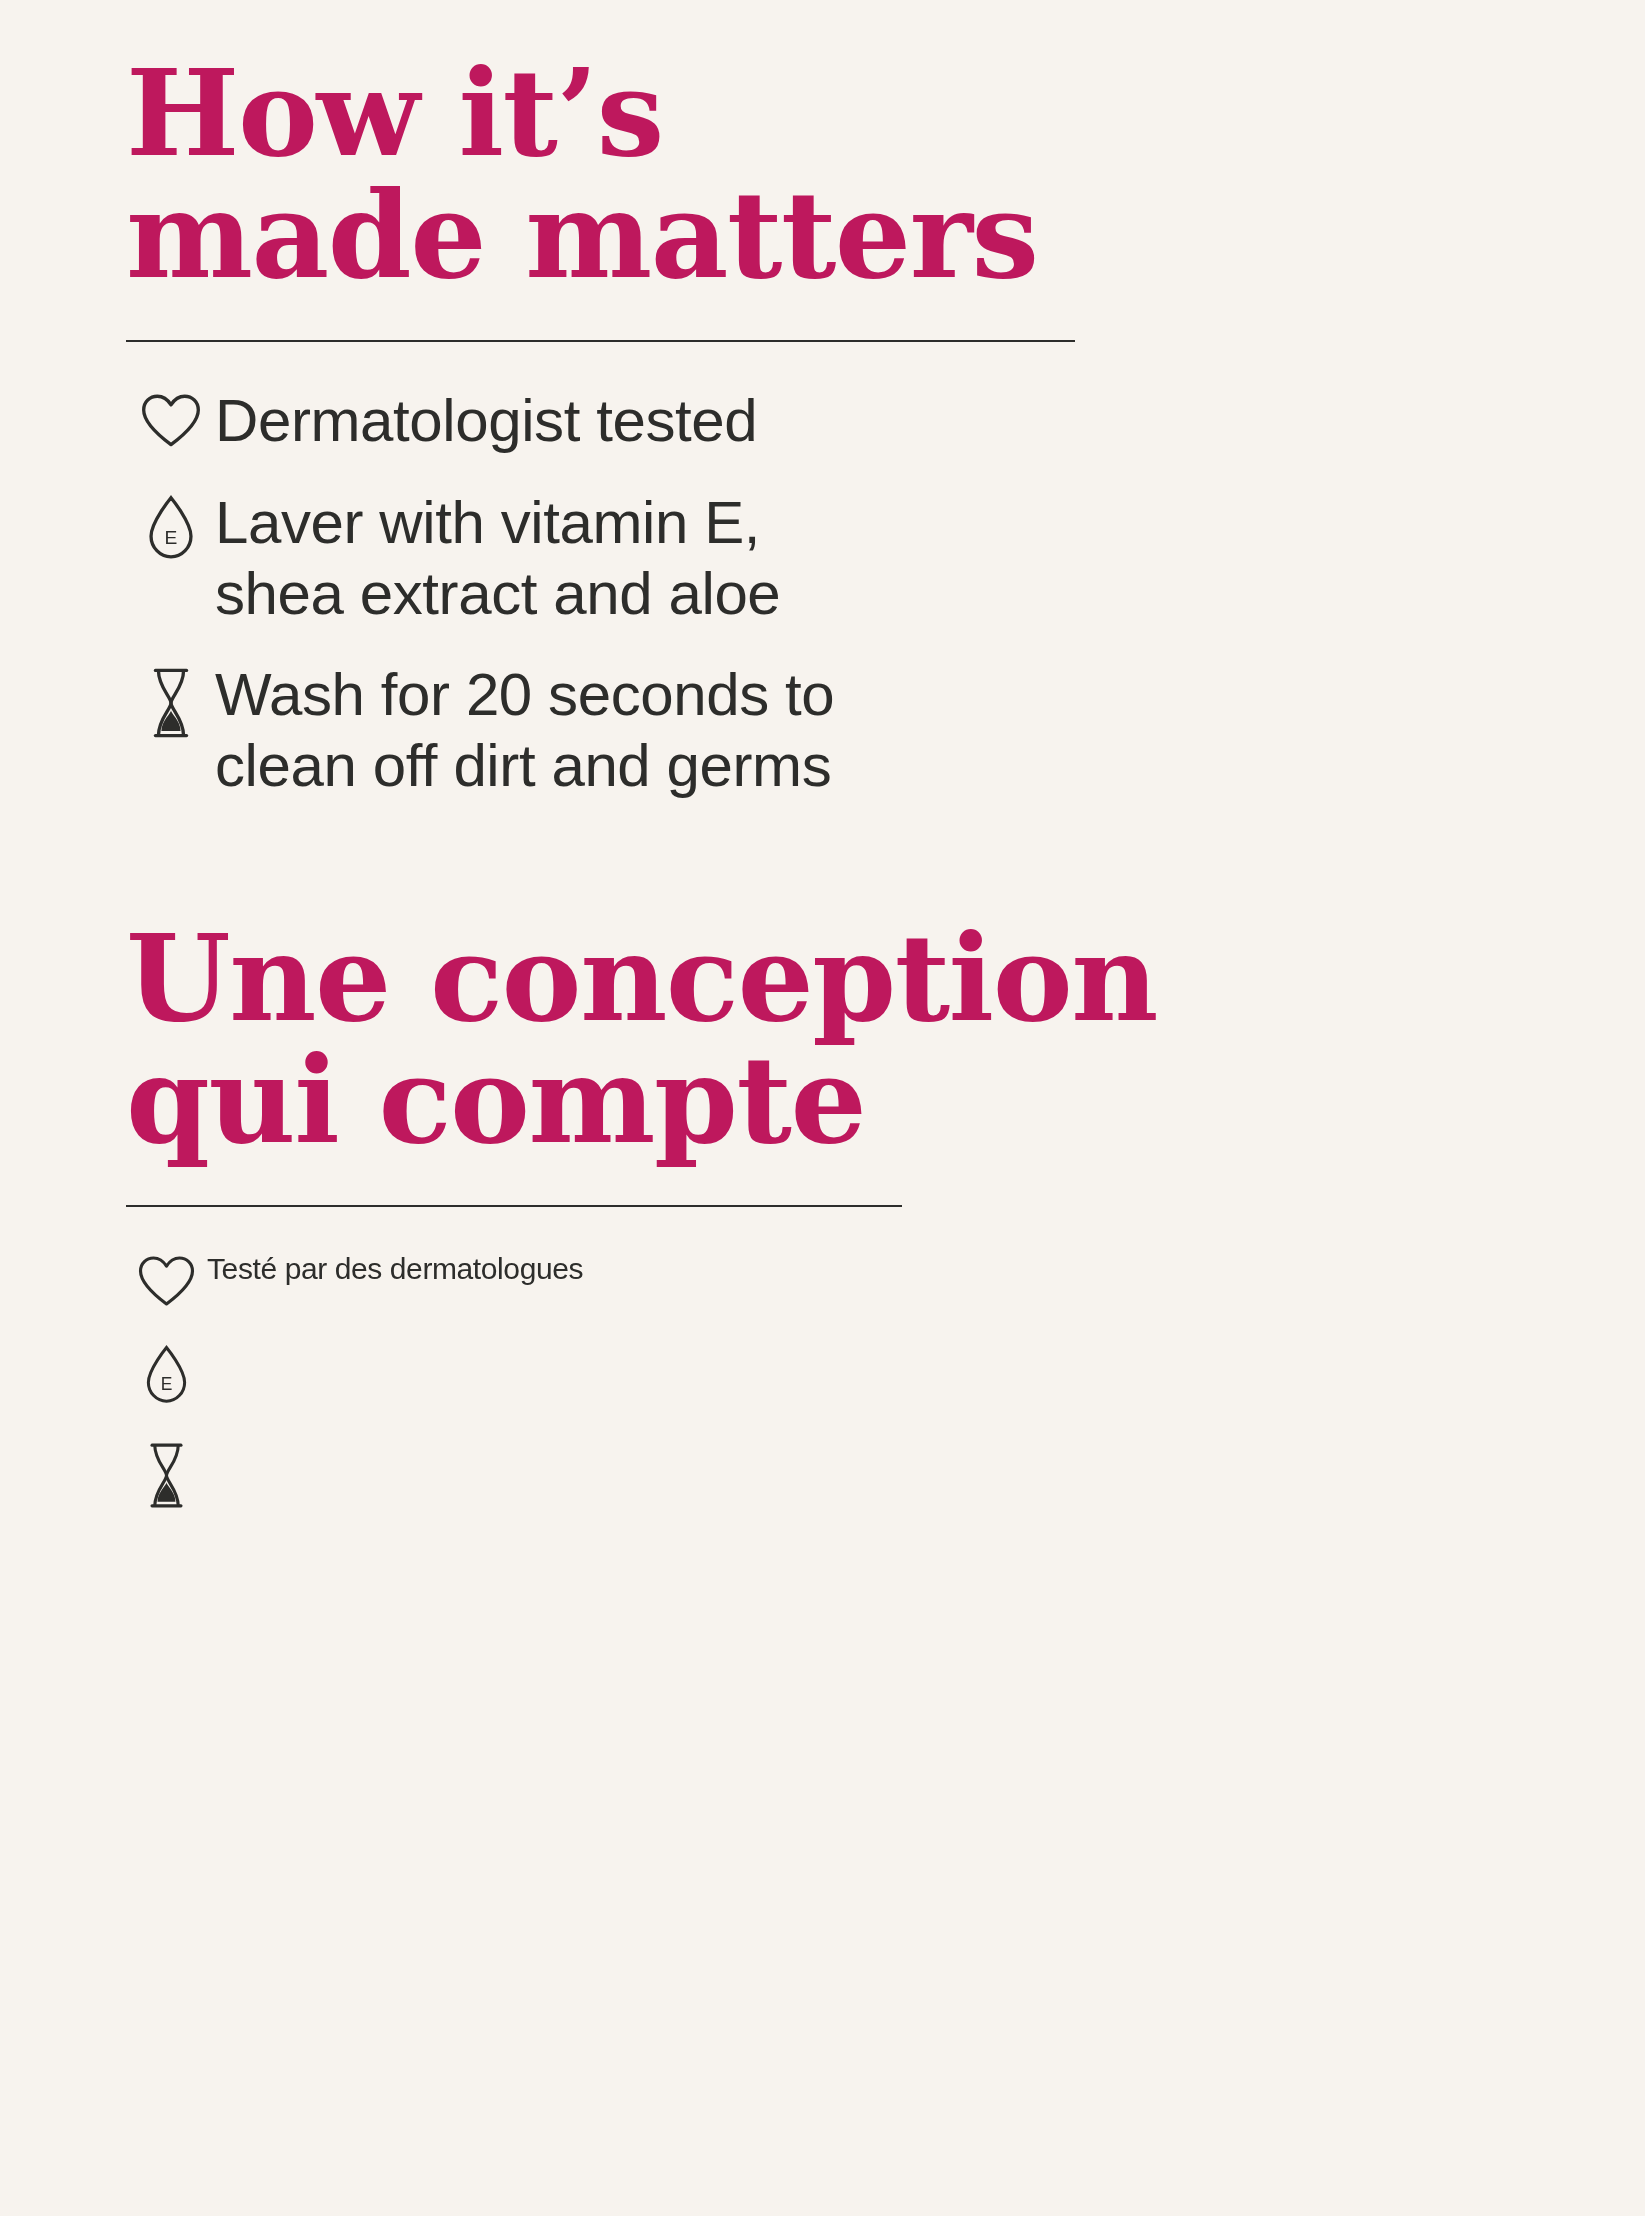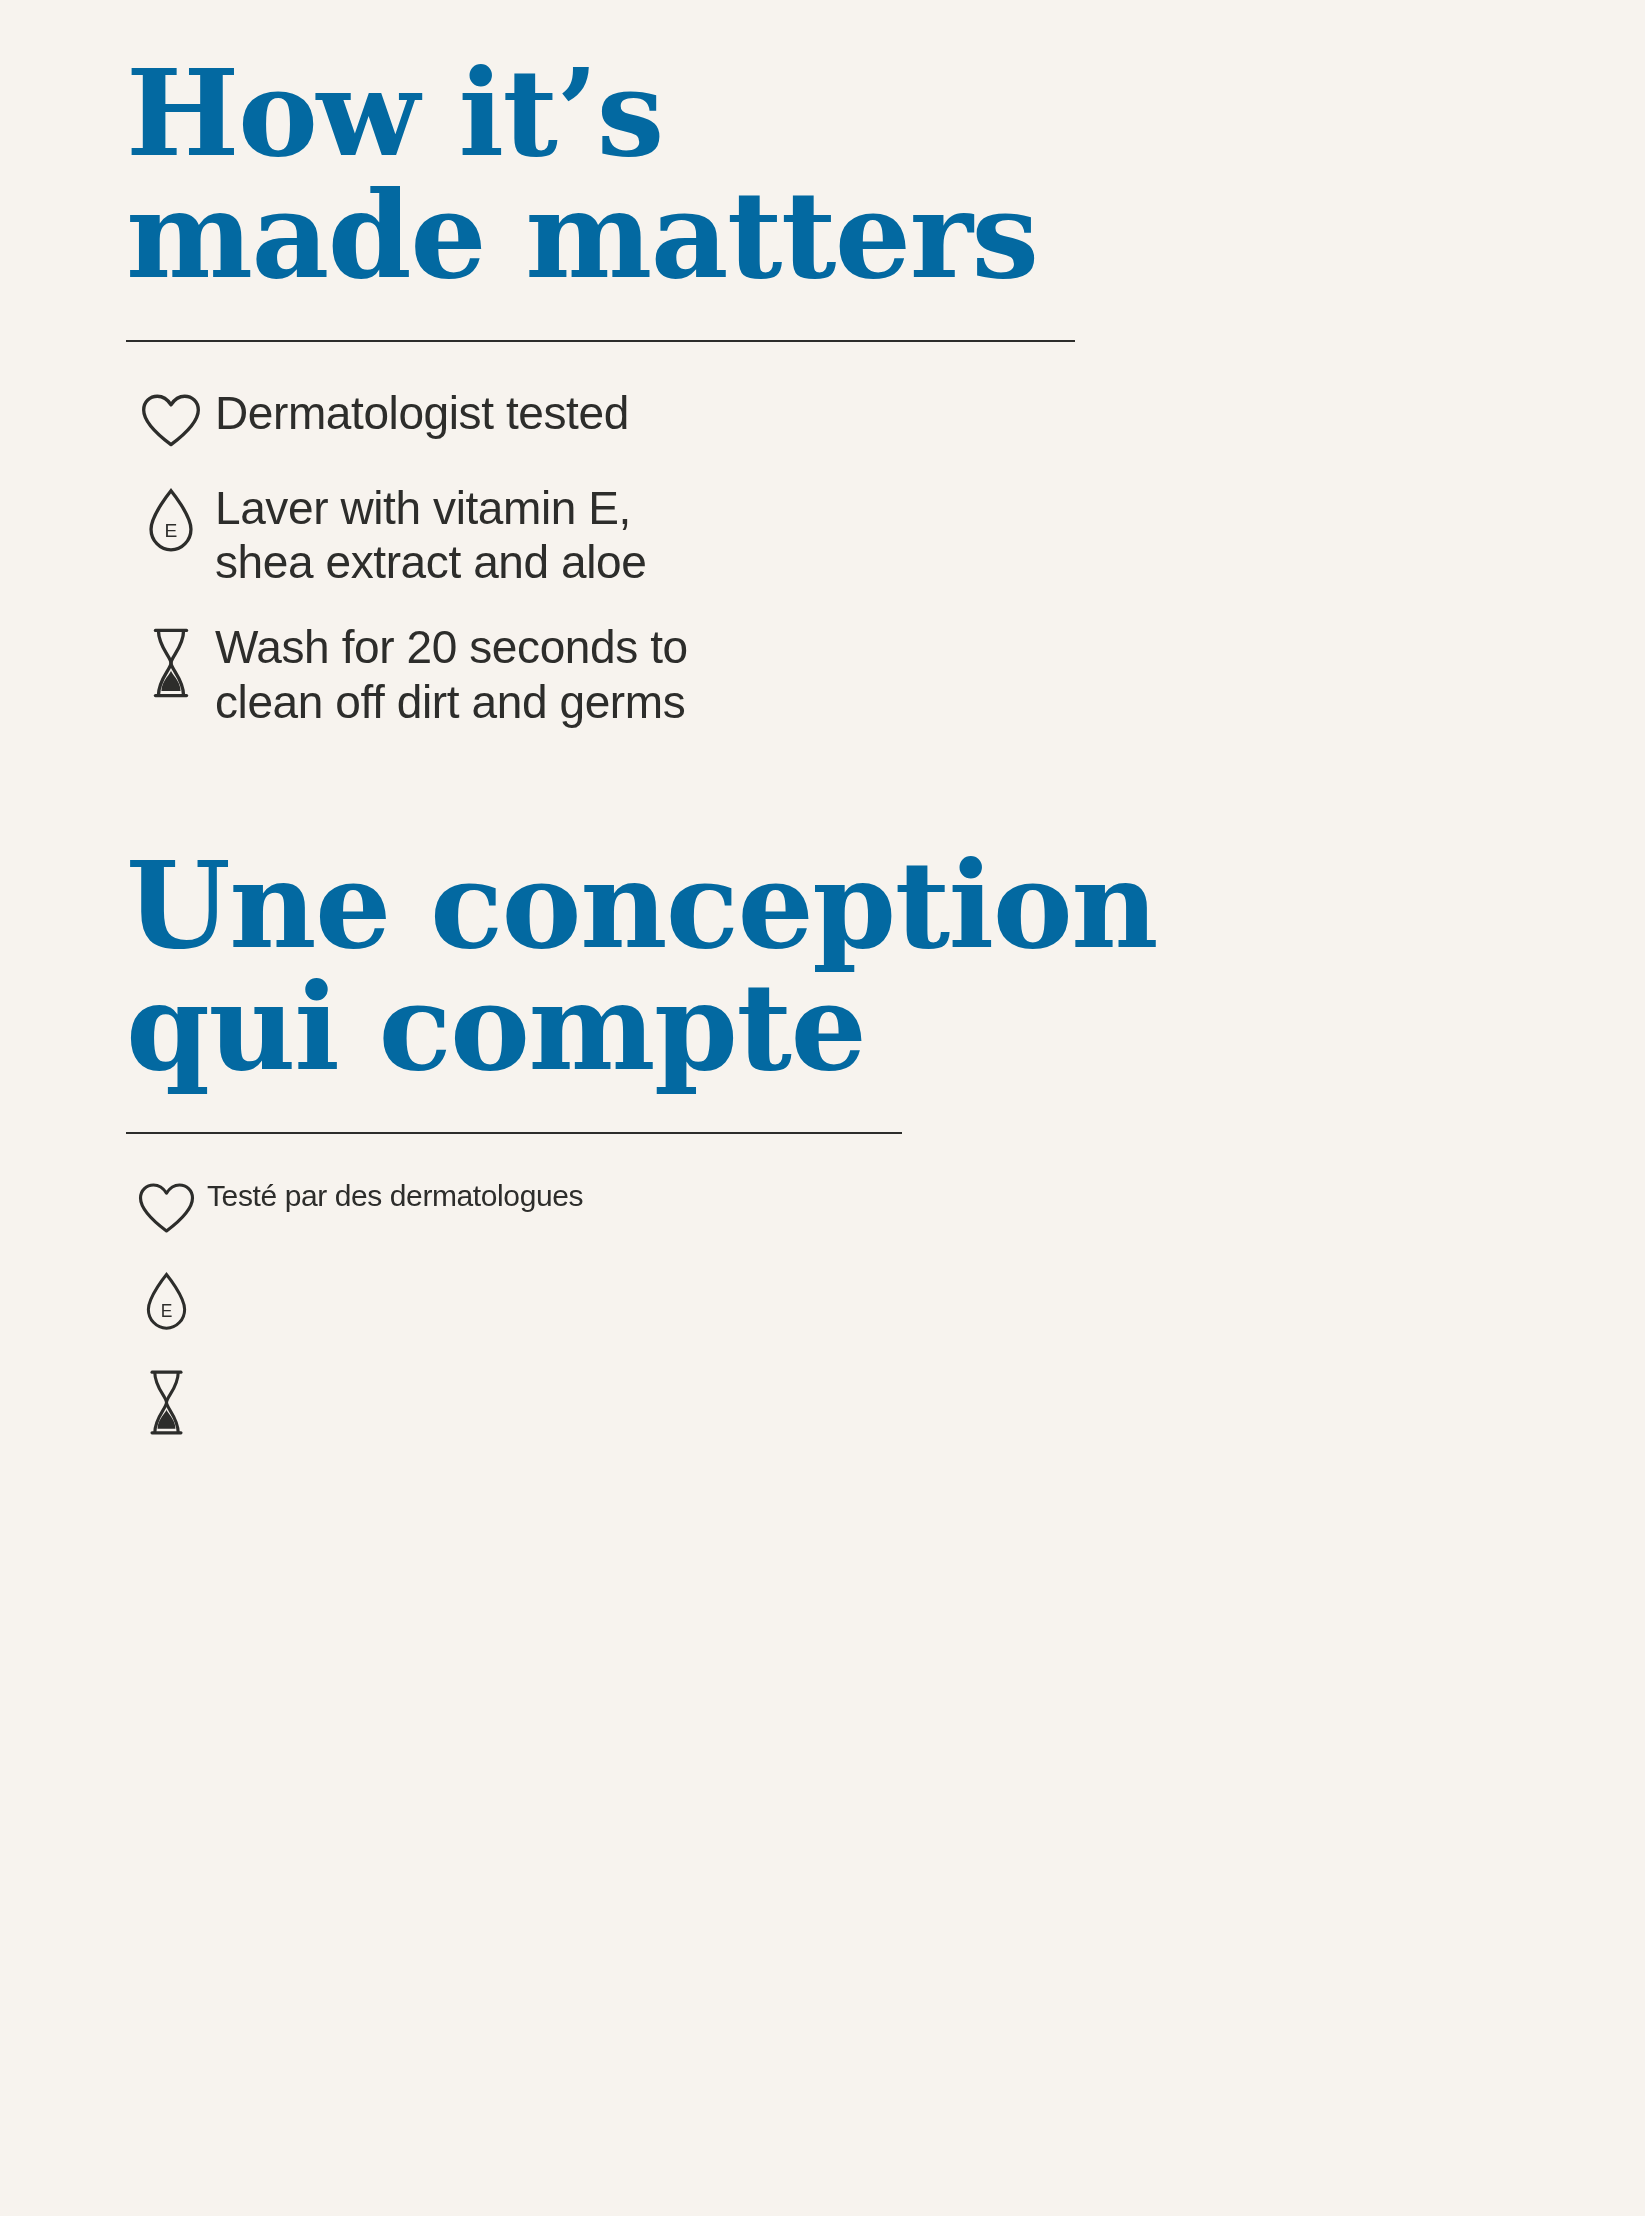--- a/index.html
+++ b/index.html
@@ -27,21 +27,21 @@
   }
   .section.first { padding-top: 52px; }
   .section.second { padding-top: 115px; }
 
   h2.heading {
     font-family: "DejaVu Serif", "Liberation Serif", serif;
     font-weight: 700;
     font-size: 120px;
     line-height: 1.02;
     letter-spacing: -1.5px;
-    color: #0369a1;
+    color: #be185d;
     margin: 0;
     white-space: pre-line;
   }
   .rule {
     height: 2.2px;
     background: #2d2d2b;
     margin-top: 43px;
     margin-bottom: 0;
   }
   .rule.w1 { width: 949px; }
@@ -64,21 +64,21 @@
     flex: 0 0 auto;
     width: 89px;
     display: flex;
     justify-content: center;
     align-items: flex-start;
     padding-top: 5.9px;
   }
   .feature-text {
     font-family: "Liberation Sans", sans-serif;
     font-weight: 400;
-    font-size: 46px;
+    font-size: 60px;
     line-height: 1.18;
     color: #2d2d2b;
     white-space: pre-line;
     letter-spacing: -0.4px;
   }
   .small .feature-text { font-size: 30px; }
   .small .icon-wrap { width: 81px; padding-top: 3px; }
 
   svg { display: block; }
 </style>

